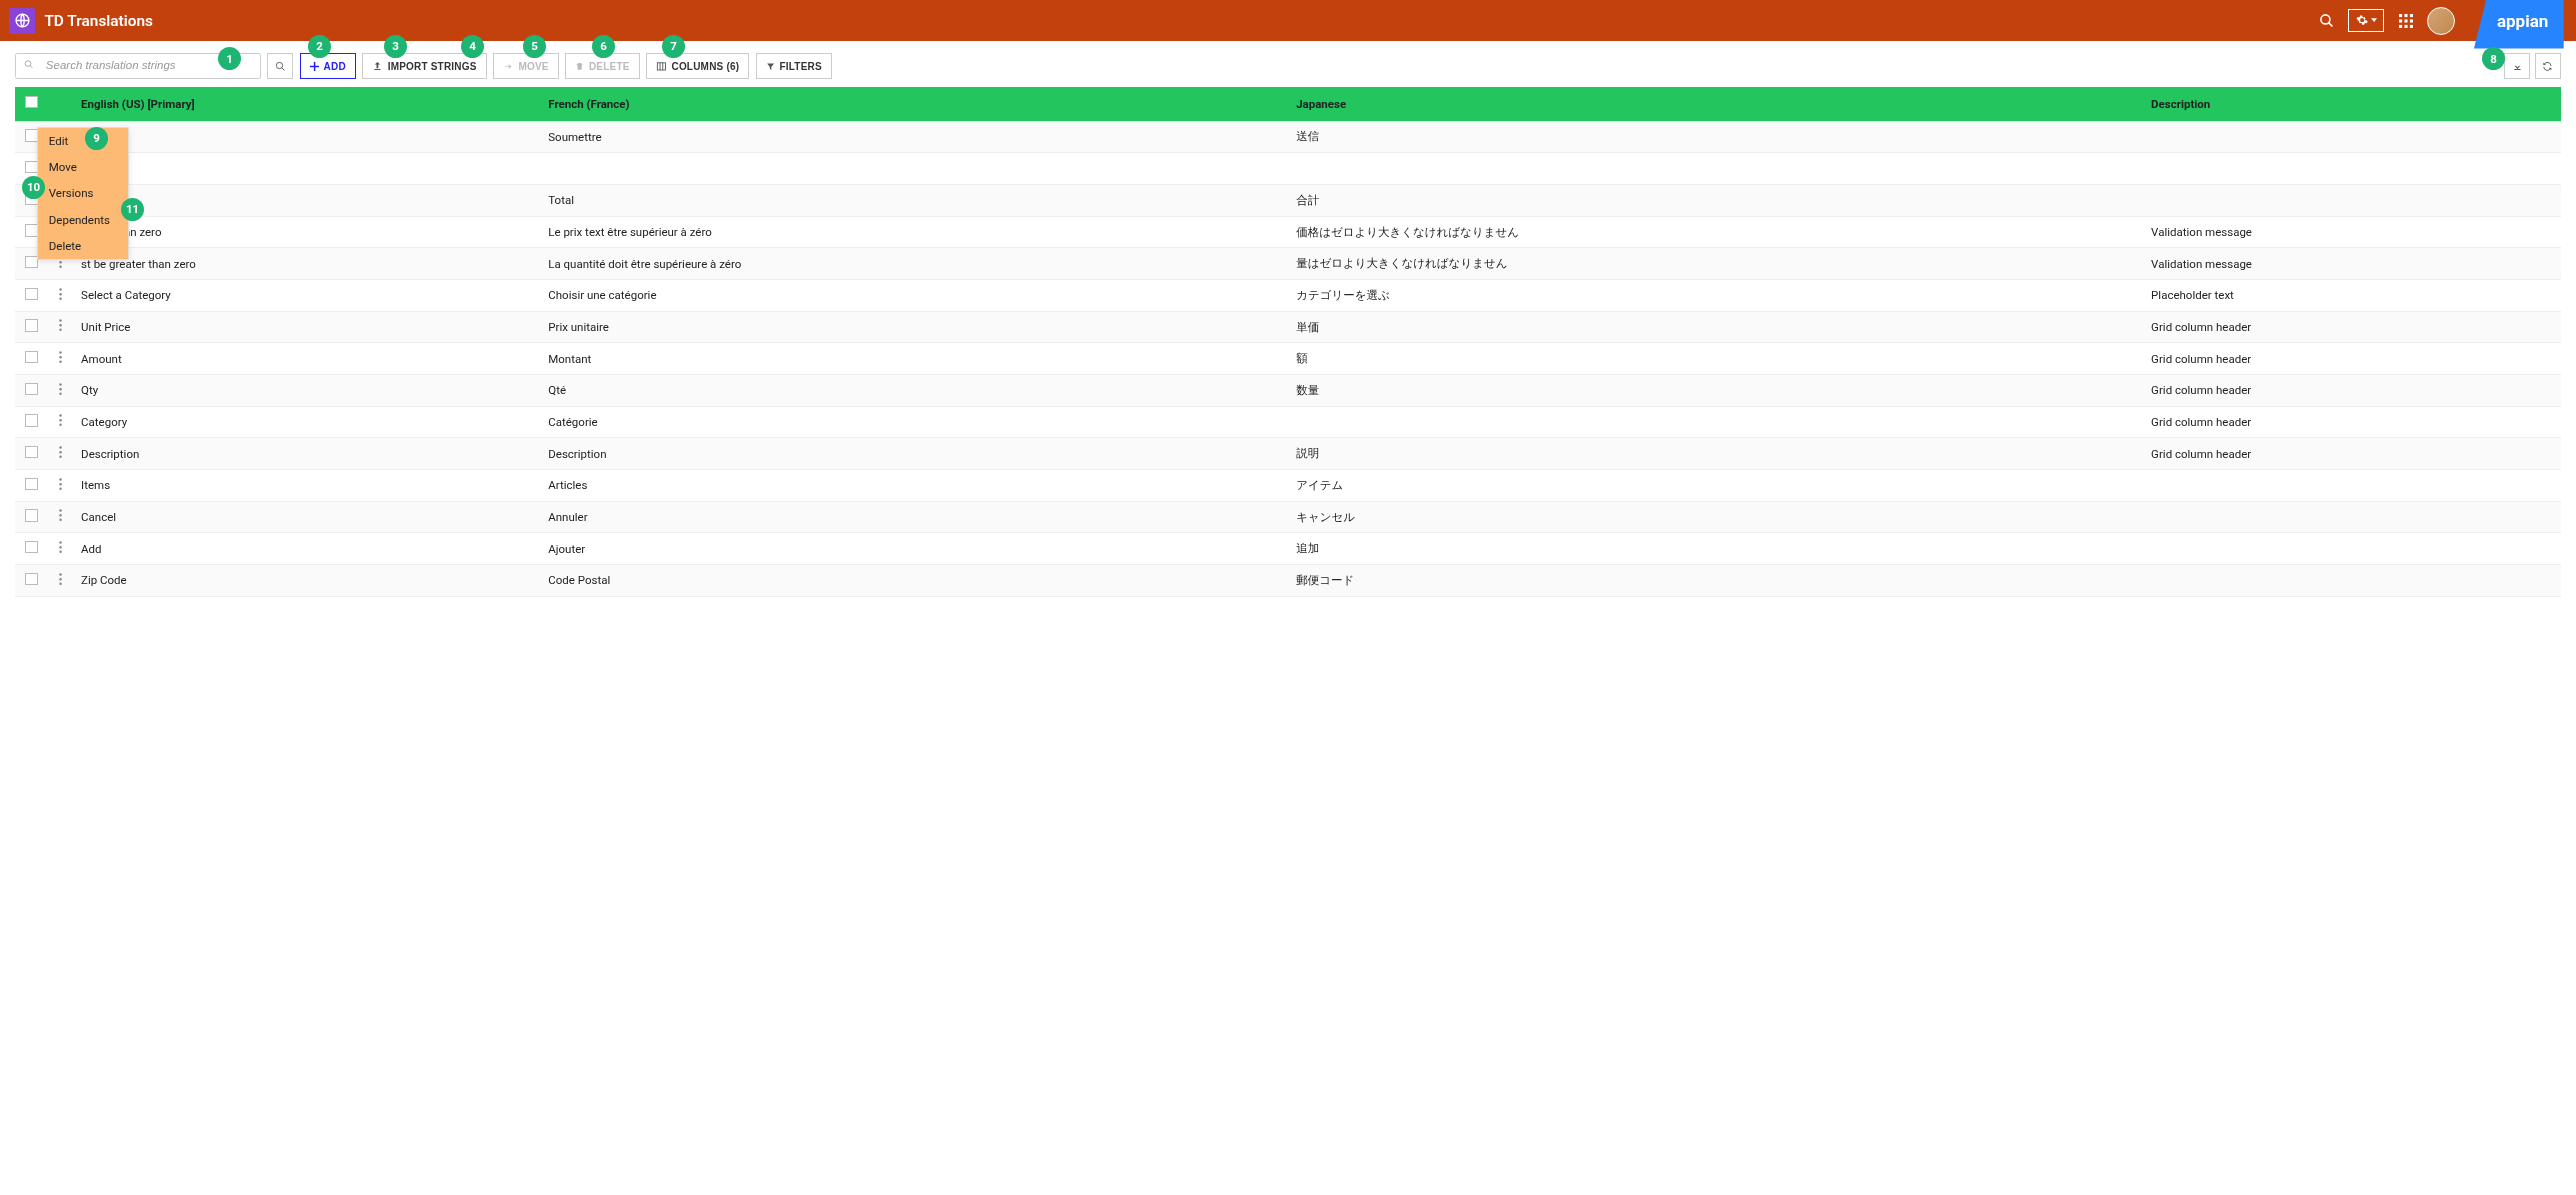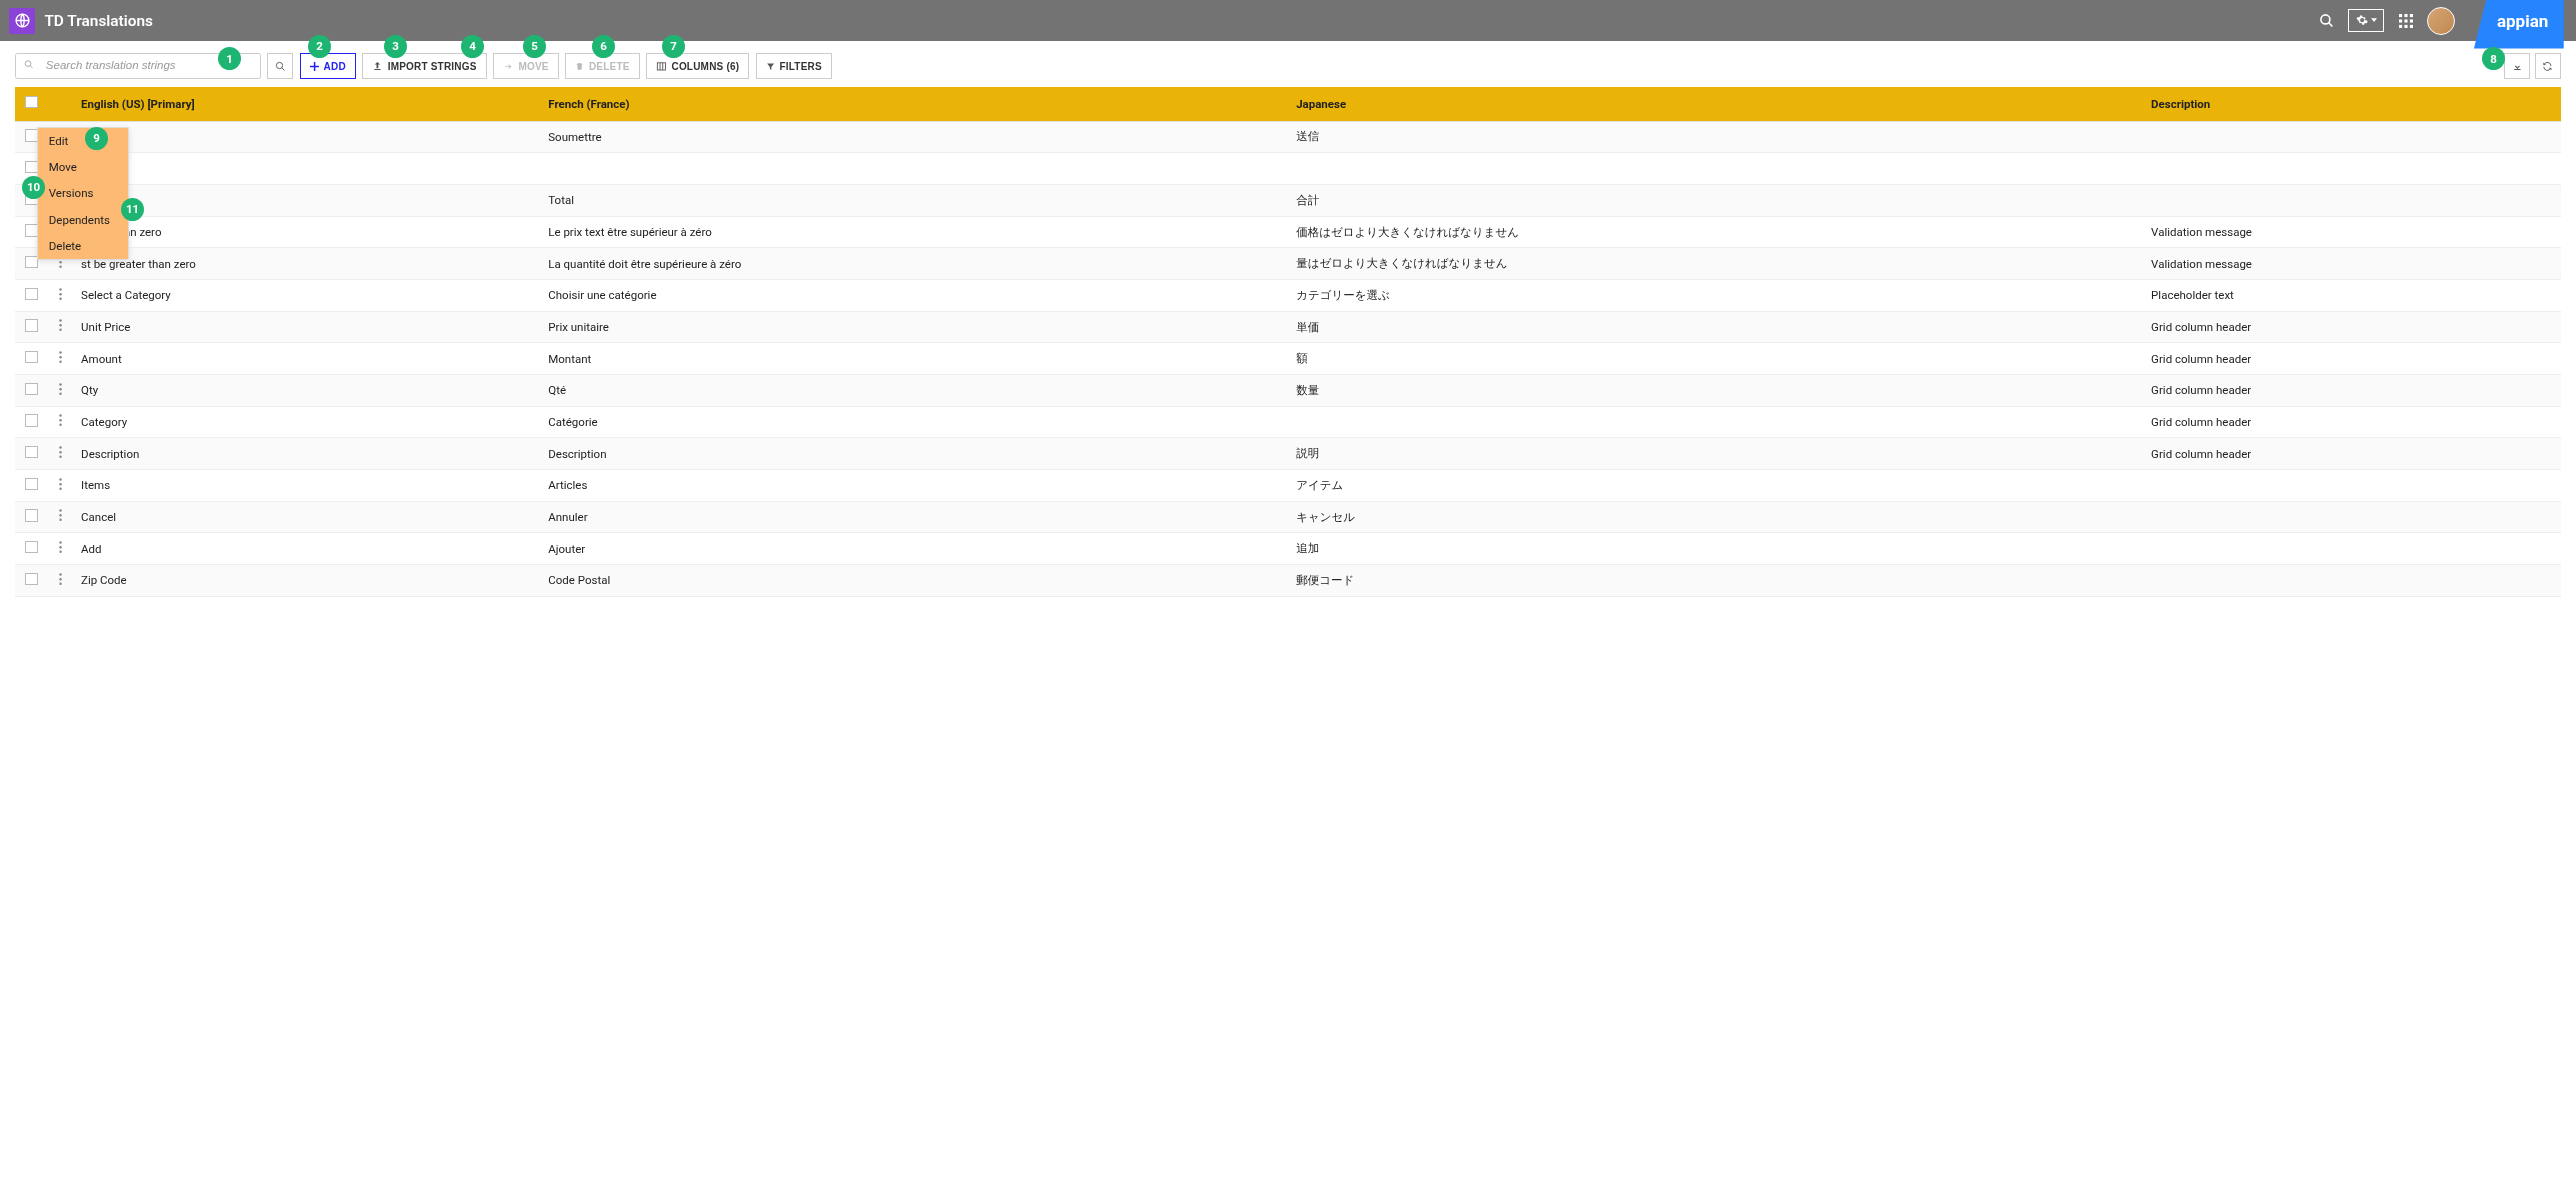--- a/index.html
+++ b/index.html
@@ -1,19 +1,19 @@
 <!DOCTYPE html>
 <html style="font-size:12.3px"><head>
 <meta charset="utf-8">
 <style>
   * { box-sizing: border-box; margin: 0; padding: 0; }
   body { font-family: -apple-system, BlinkMacSystemFont, "Segoe UI", Roboto, Arial, sans-serif; font-size: 10.8px; color: #222; background: #fff; }
   
   .header {
-    background: #737373;
+    background: #c2410c;
     height: 41px;
     display: flex;
     align-items: center;
     padding: 0 12.3px 0 9.2px;
     position: relative;
     gap: 32px;
   }
   .header-left { display: flex; align-items: center; gap: 9.2px; }
   .app-icon {
     width: 26px; height: 26px; background: #8b42d6;
@@ -73,21 +73,21 @@
   }
   .tb-btn.icon-only { width: 26px; padding: 0; justify-content: center; }
   .tb-btn.primary { border-color: #2322f0; color: #2322f0; }
   .tb-btn.disabled { color: #bbb; cursor: default; }
   .toolbar-right { margin-left: auto; display: flex; gap: 4.6px; }
 
   .table-wrap { padding: 0 15.4px 15.4px 15.4px; }
   table { width: 100%; border-collapse: collapse; }
   thead th {
     text-align: left; padding: 9.2px 7.7px; border-bottom: 0.8px solid #e0e0e0;
-    font-weight: 700; font-size: 11.5px; background: #eab308;
+    font-weight: 700; font-size: 11.5px; background: #22c55e;
   }
   tbody td {
     padding: 7.7px 7.7px; border-bottom: 0.8px solid #eee; font-size: 11.5px;
     vertical-align: middle;
   }
   tbody tr:nth-child(odd) td { background: #fafafa; }
   tbody tr:nth-child(even) td { background: #fff; }
   .chk { width: 12.3px; height: 12.3px; border: 0.8px solid #bbb; background: #fff; display: inline-block; }
   .col-chk { width: 32px; text-align: center; }
   .col-menu { width: 26px; text-align: center; }

